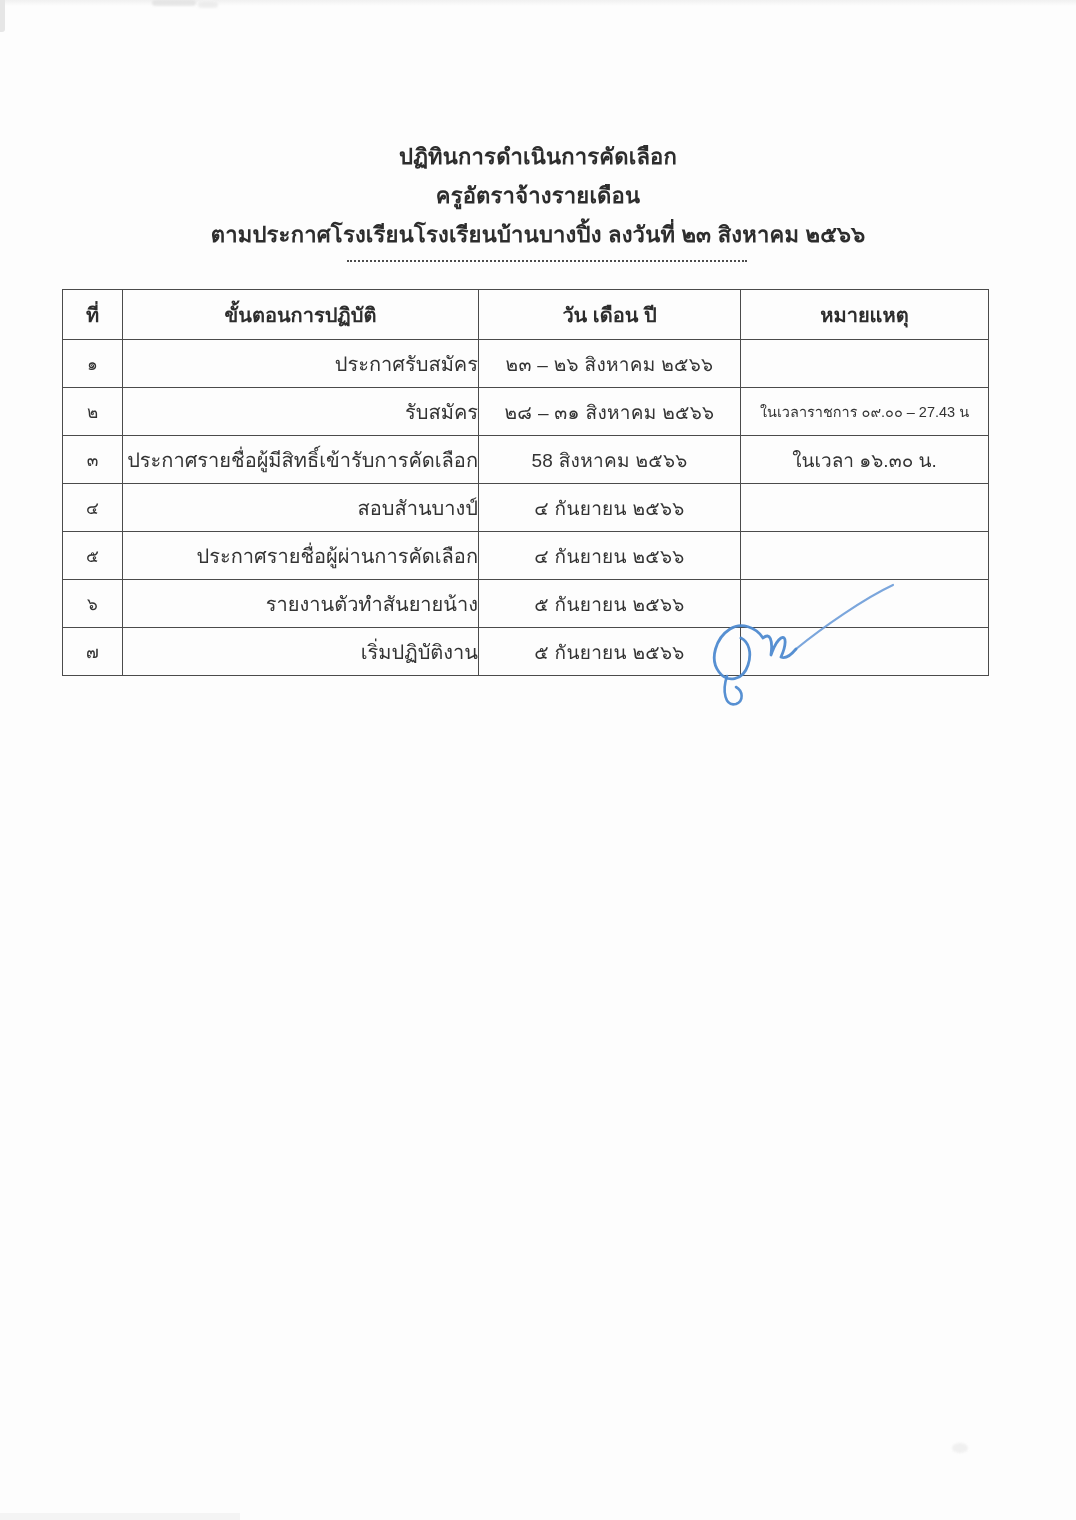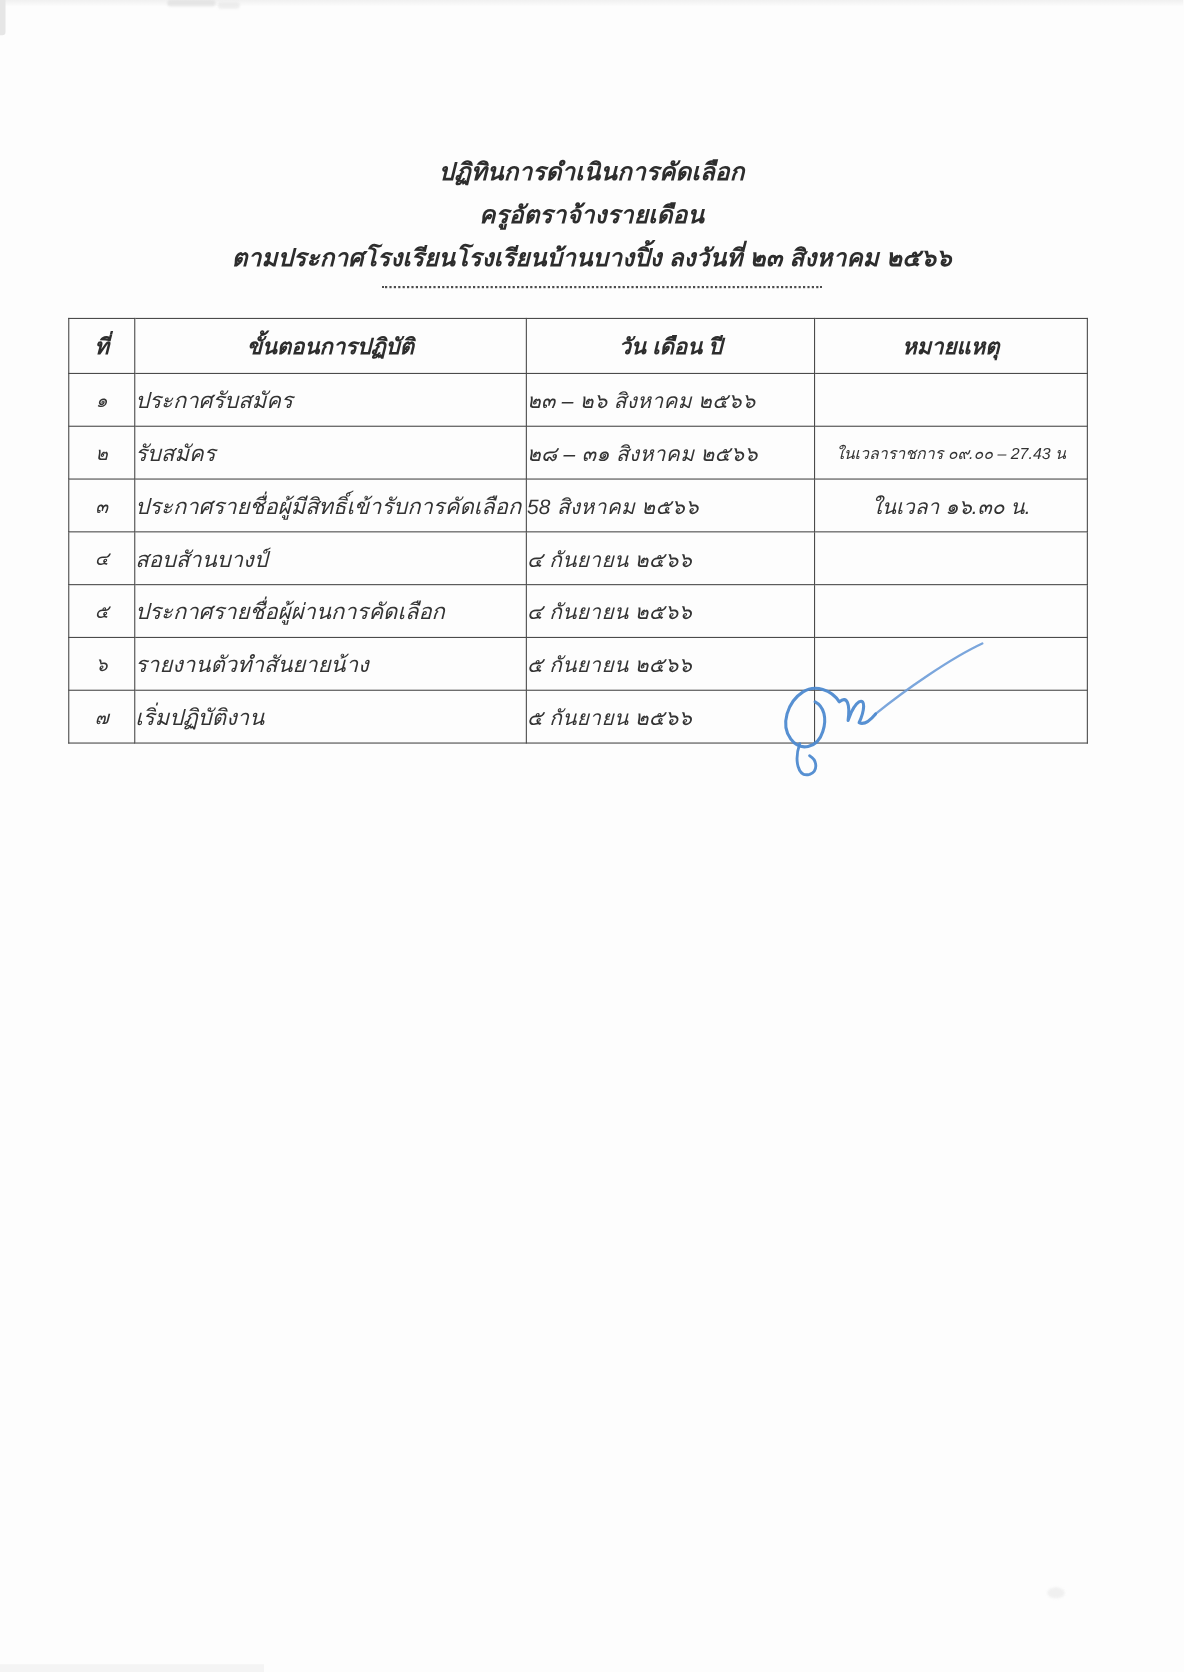--- a/index.html
+++ b/index.html
@@ -3,21 +3,21 @@
 <meta charset="utf-8">
 <style>
   html,body{margin:0;padding:0;}
   body{
     width:1076px;height:1520px;
     background:#fdfdfd;
     font-family:"Liberation Sans","DejaVu Sans",sans-serif;
   }
   .page{
     position:relative;width:1076px;height:1520px;
-    background:#fdfdfd;overflow:hidden;color:#333;font-style:italic;
+    background:#fdfdfd;overflow:hidden;color:#333;
   }
   
   .scan-edge-top{
     position:absolute;top:0;left:0;width:1076px;height:6px;
     background:linear-gradient(#ececec,rgba(255,255,255,0));opacity:.75;
   }
   .scan-mark-corner{
     position:absolute;top:0;left:0;width:5px;height:32px;
     background:#e6e6e6;border-radius:0 0 3px 0;
   }
@@ -57,22 +57,22 @@
   .schedule th,.schedule td{
     border:1.5px solid #4b4b4b;padding:0;
     vertical-align:middle;white-space:nowrap;overflow:hidden;
   }
   .schedule thead th{
     height:49px;font-weight:bold;text-align:center;
     font-size:20px;color:#2d2d2d;
   }
   .schedule tbody tr{height:48px;}
   .c-no{text-align:center;font-size:17px;}
-  .c-step{text-align:left;padding-left:14px;}
-  .c-date{text-align:left;font-size:19px;letter-spacing:.3px;}
+  .c-step{text-align:right;padding-left:14px;}
+  .c-date{text-align:center;font-size:19px;letter-spacing:.3px;}
   .c-remark{text-align:center;font-size:19px;}
   .remark-small{font-size:14.5px;letter-spacing:0;}
 
   .signature{
     position:absolute;top:566px;left:683px;width:225px;height:155px;
     pointer-events:none;
   }
 </style>
 </head>
 <body>

